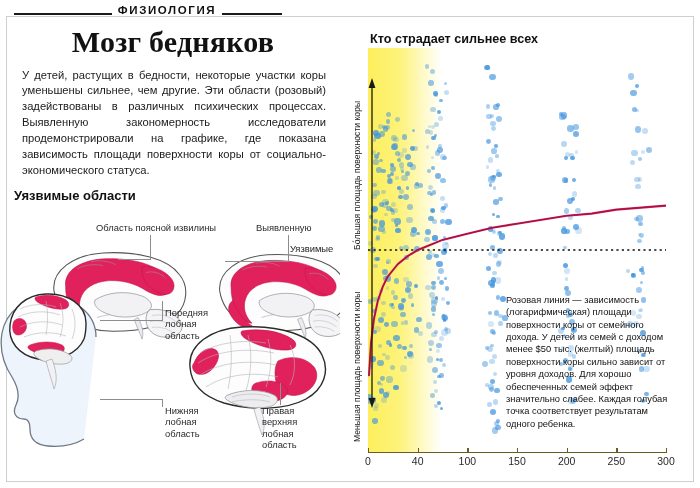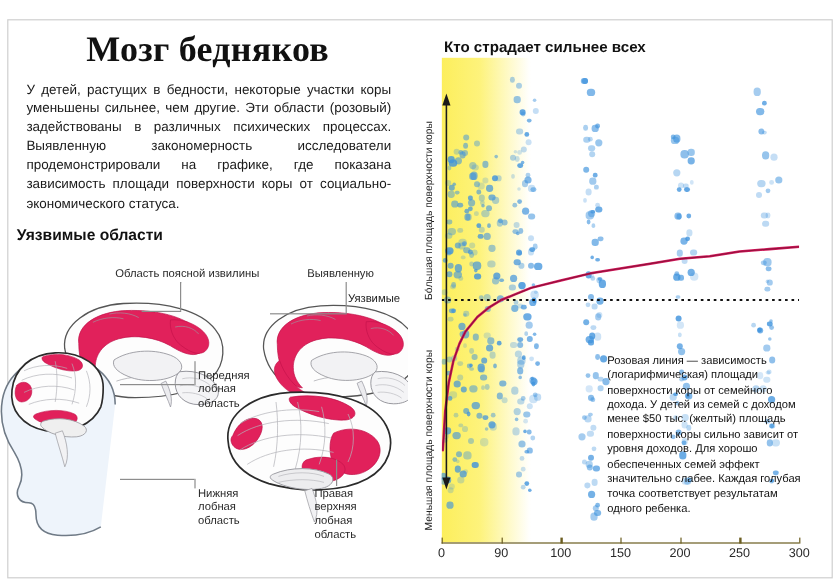--- a/index.html
+++ b/index.html
@@ -205,20 +205,25 @@
     line-height: 1.33;
     color: #111;
     text-align: left;
   }
 </style>
 </head>
 <body>
 
 <div id="page">
 
+  <div id="section-tag">
+    <div class="rule left"></div>
+    <div class="tag-text">ФИЗИОЛОГИЯ</div>
+    <div class="rule right"></div>
+  </div>
 
   <div id="frame"></div>
 
   <div id="left-col">
     <div id="headline">Мозг бедняков</div>
     <div id="deck">У детей, растущих в бедности, некоторые участки коры уменьшены сильнее, чем другие. Эти области (розовый) задействованы в различных психических процессах. Выявленную закономерность исследователи продемонстрировали на графике, где показана зависимость площади поверхности коры от социально-экономического статуса.</div>
   </div>
 
   <div id="vuln-title">Уязвимые области</div>
 
@@ -824,21 +829,21 @@
         <polygon points="4,30 0.6,40 7.4,40" fill="#1a1a1a"></polygon>
         <polygon points="4,360 0.6,350 7.4,350" fill="#1a1a1a"></polygon>
       </svg>
     </div>
 
     <div id="x-axis">
       <div class="axis-line"></div>
     <div class="tick" style="left: 0px;"></div>
         <div class="tick-label" style="left: 0px;">0</div>
         <div class="tick" style="left: 49.6667px;"></div>
-        <div class="tick-label" style="left: 49.6667px;">90</div>
+        <div class="tick-label" style="left: 49.6667px;">40</div>
         <div class="tick" style="left: 99.3333px;"></div>
         <div class="tick-label" style="left: 99.3333px;">100</div>
         <div class="tick" style="left: 149px;"></div>
         <div class="tick-label" style="left: 149px;">150</div>
         <div class="tick" style="left: 198.667px;"></div>
         <div class="tick-label" style="left: 198.667px;">200</div>
         <div class="tick" style="left: 248.333px;"></div>
         <div class="tick-label" style="left: 248.333px;">250</div>
         <div class="tick" style="left: 298px;"></div>
         <div class="tick-label" style="left: 298px;">300</div>

